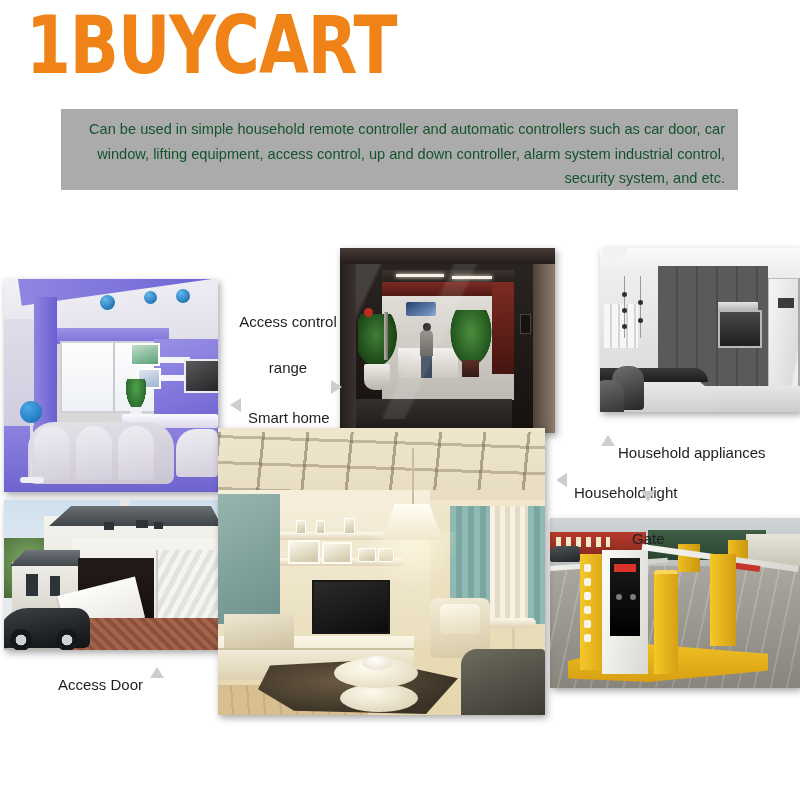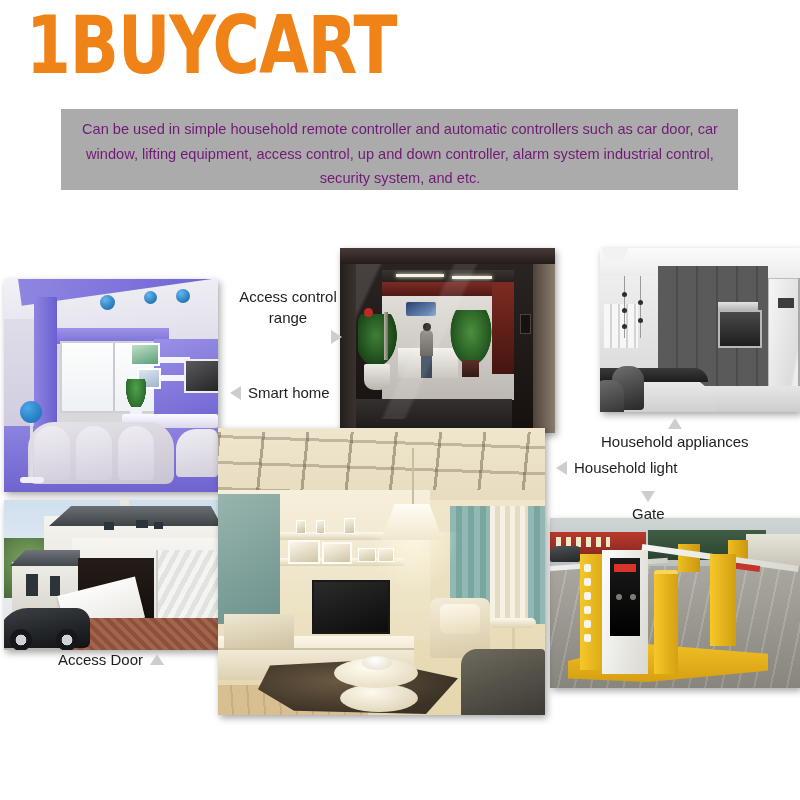--- a/index.html
+++ b/index.html
@@ -50,24 +50,24 @@
     position: absolute;
     left: 61px; top: 109px;
     width: 677px; height: 81px;
     background: #ababab;
     z-index: 2;
   }
   .desc-text {
     position: absolute;
     left: 14px; top: 8px;
     width: 650px;
-    color: #701a75;
+    color: #14532d;
     font-size: 14.6px;
     line-height: 24.5px;
-    text-align: center;
+    text-align: right;
   }
 
   
   .photo {
     position: absolute;
     overflow: hidden;
     background: #d8d8d8;
   }
   .photo.shadowed {
     box-shadow: 2px 3px 7px rgba(0,0,0,.35);
@@ -344,33 +344,33 @@
   .callout {
     position: absolute;
     z-index: 12;
     display: flex;
     align-items: center;
     gap: 7px;
     font-size: 15px;
     color: #1e1e1e;
     white-space: nowrap;
   }
-  .callout .lbl { line-height: 19px; }
+  .callout .lbl { line-height: 19px; margin-top: 25px; }
   .tri { width:0; height:0; flex:0 0 auto; }
   .tri.right { border-left: 11px solid #cdcdcd; border-top: 7px solid transparent; border-bottom: 7px solid transparent; }
   .tri.left  { border-right: 11px solid #cdcdcd; border-top: 7px solid transparent; border-bottom: 7px solid transparent; }
   .tri.up    { border-bottom: 11px solid #cdcdcd; border-left: 7px solid transparent; border-right: 7px solid transparent; }
   .tri.down  { border-top: 11px solid #cdcdcd; border-left: 7px solid transparent; border-right: 7px solid transparent; }
 
   #co-access { left: 228px; top: 287px; width: 120px; flex-direction: column; align-items: flex-end; gap: 2px; }
   #co-access .lbl { text-align: center; width: 100%; }
   #co-access .tri { align-self: flex-end; margin-right: 6px; margin-top: 1px; }
 
   #co-smart { left: 230px; top: 383px; }
-  #co-appliance { left: 601px; top: 418px; flex-direction: column; align-items: center; gap: 3px; }
+  #co-appliance { left: 601px; top: 418px; flex-direction: row; align-items: center; gap: 3px; }
   #co-furniture { left: 556px; top: 458px; }
   #co-gate { left: 632px; top: 491px; flex-direction: column; align-items: center; gap: 2px; }
   #co-garage { left: 58px; top: 650px; }
 </style>
 </head>
 <body>
 
 <div id="page">
 
   <div class="watermark">1BUYCART</div>

